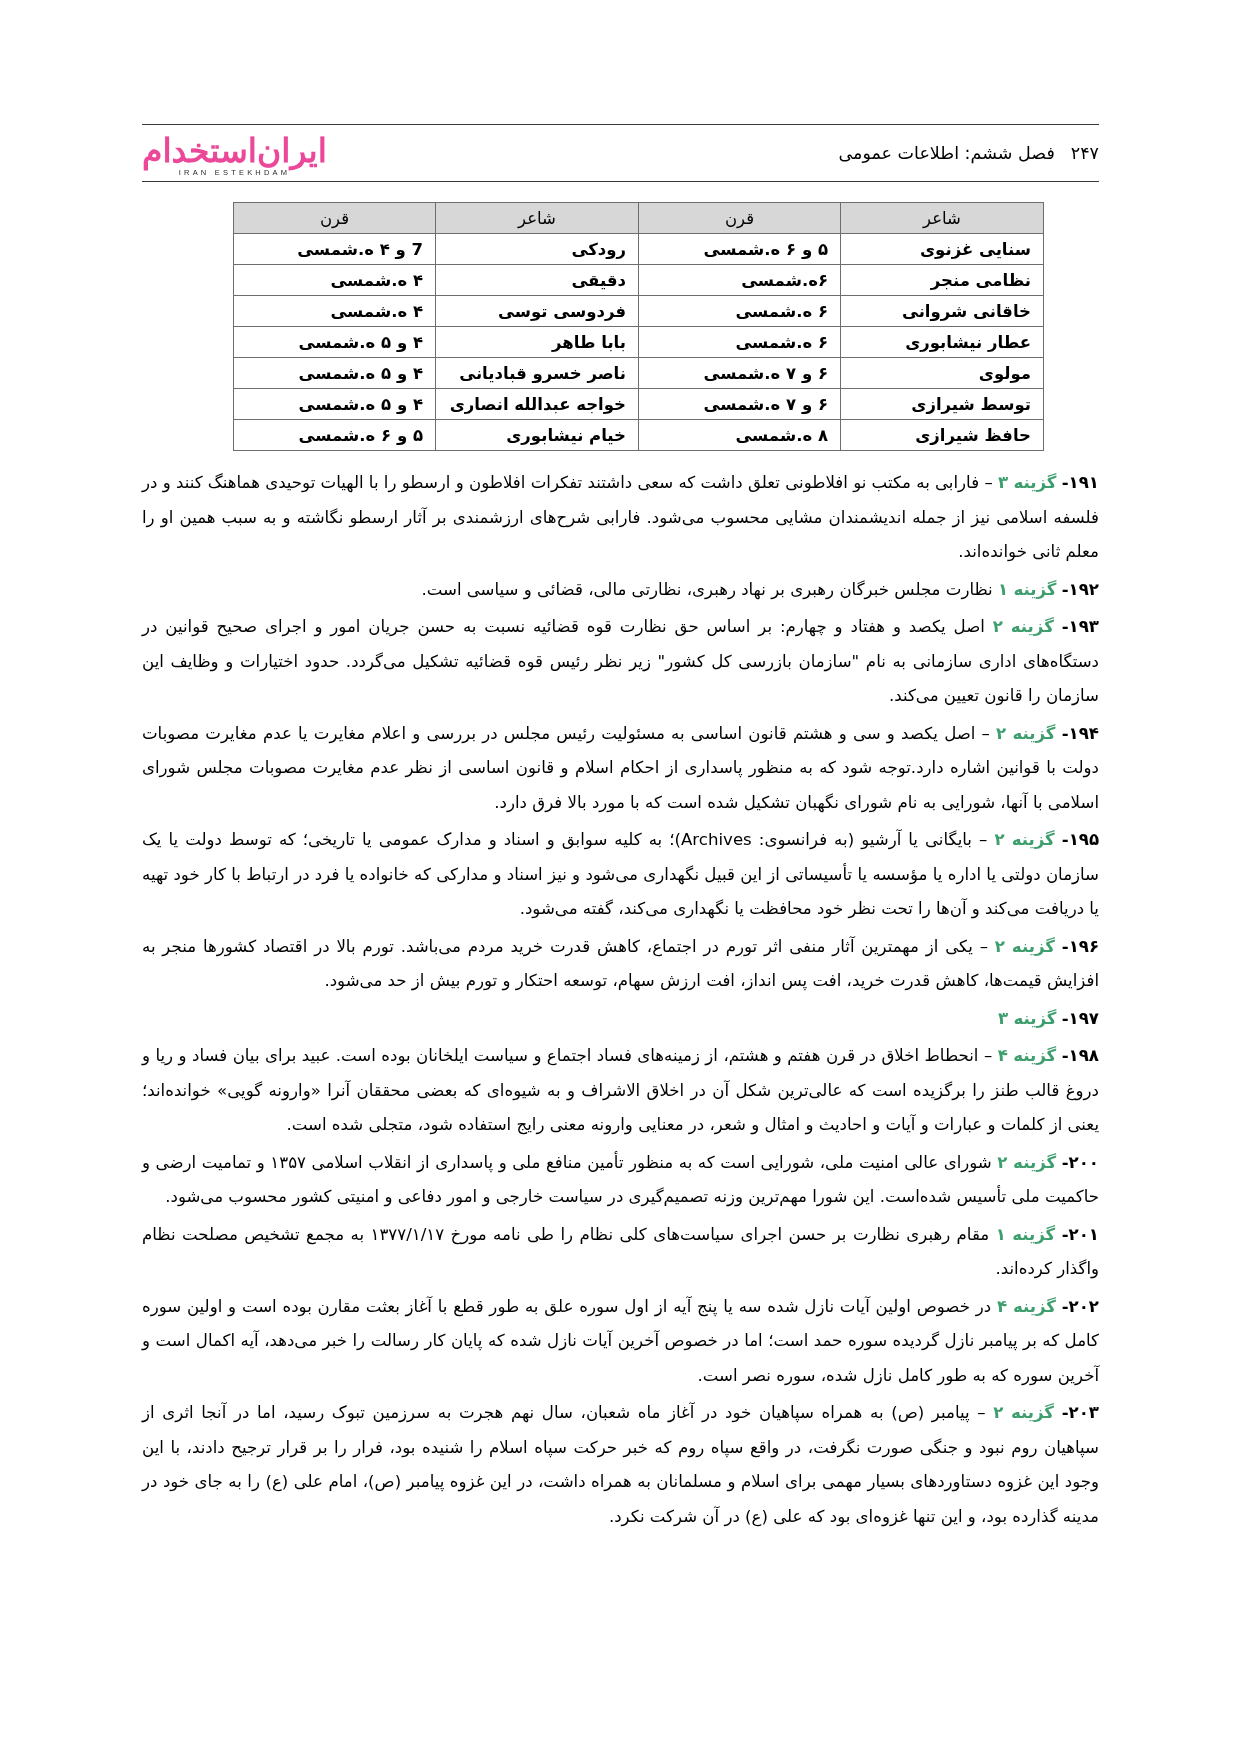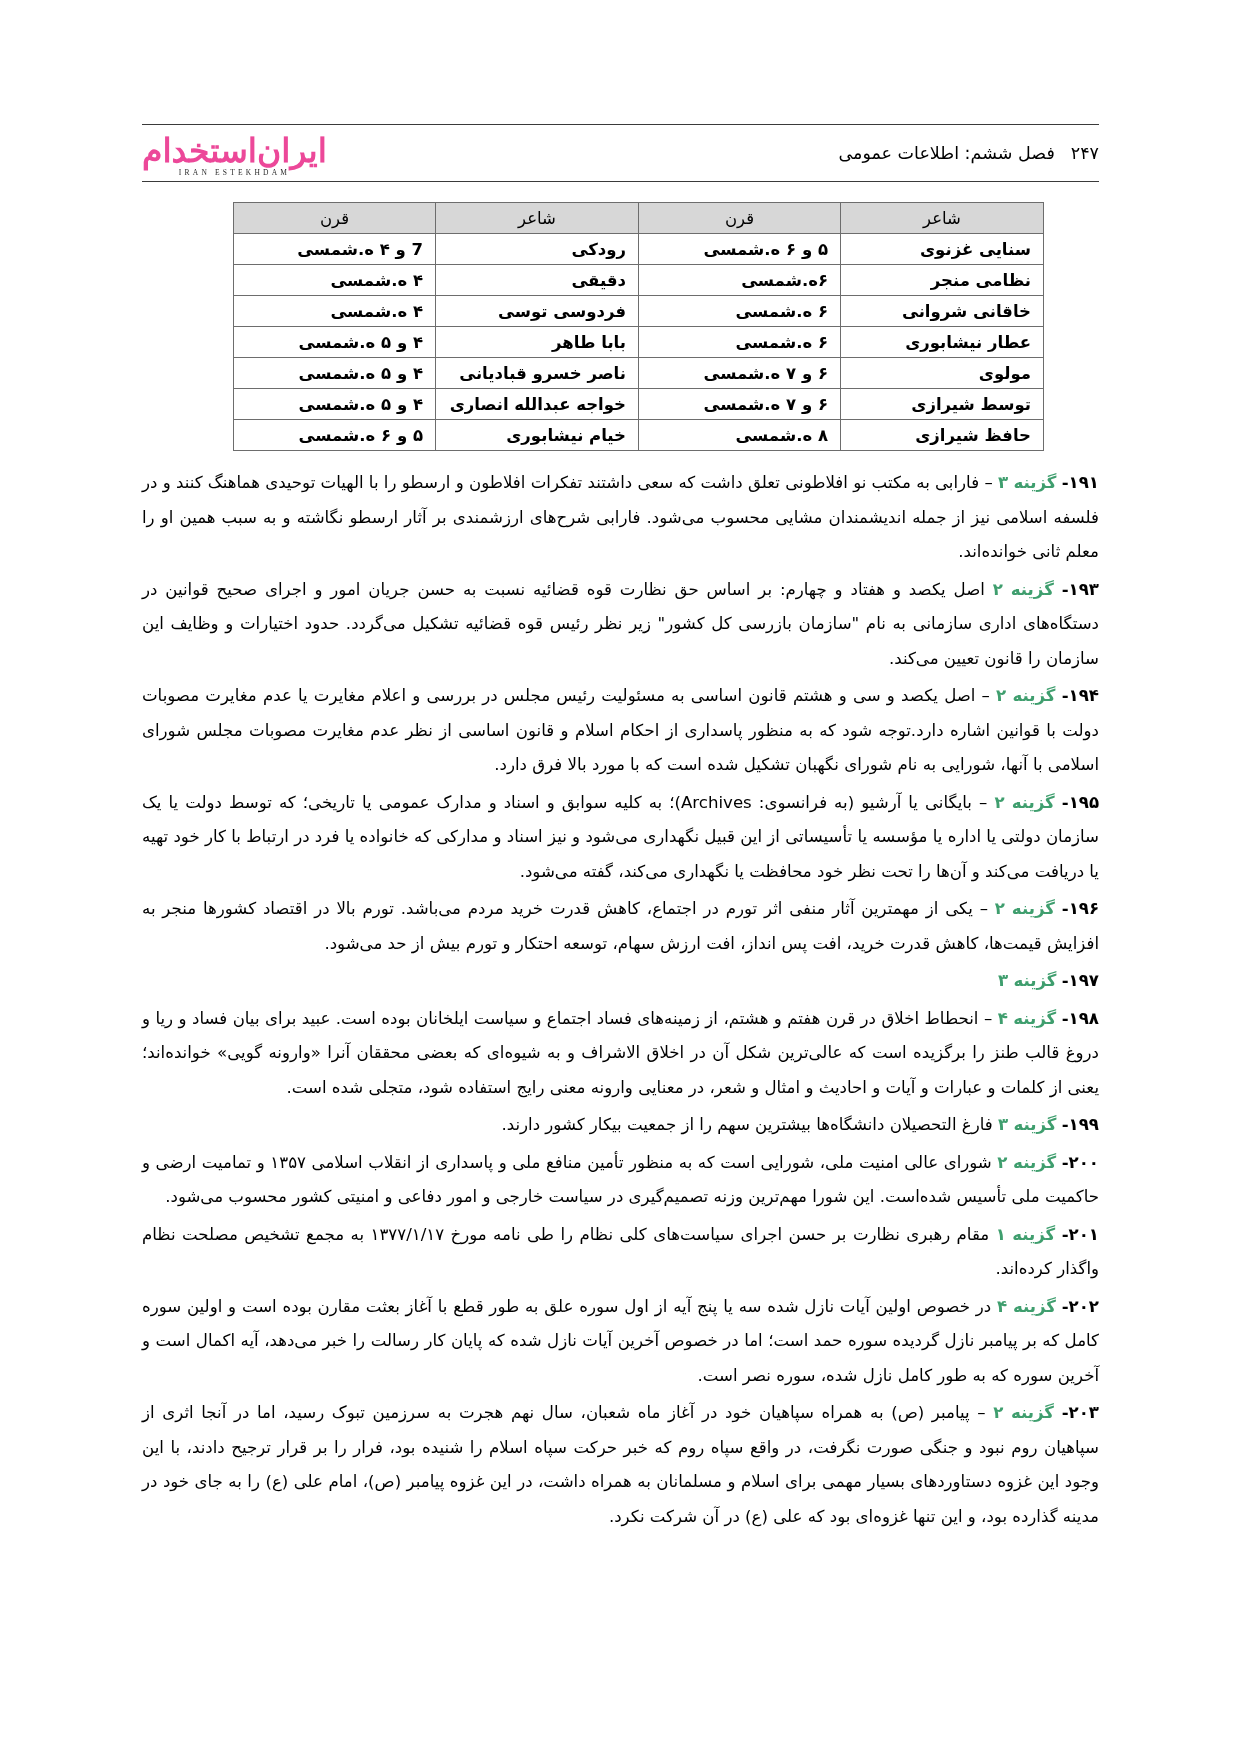--- a/index.html
+++ b/index.html
@@ -60,21 +60,21 @@
     font-weight: bold;
     color: #ec4899;
     line-height: 1;
     letter-spacing: -1px;
     font-family: Liberation Sans, sans-serif;
   }
   .logo-sub {
     font-size: 7.5px;
     letter-spacing: 3.2px;
     color: #2b2b2b;
-    font-family: Liberation Serif, serif;
+    font-family: Liberation Sans, sans-serif;
     margin-top: 1px;
     direction: ltr;
   }
 
   
   .poets-table {
     position: absolute;
     top: 202px;
     right: 197px;
     width: 810px;
@@ -197,26 +197,26 @@
         <td>حافظ شیرازی</td>
         <td>۸ ه.شمسی</td>
         <td>خیام نیشابوری</td>
         <td>۵ و ۶ ه.شمسی</td>
       </tr>
     </tbody>
   </table>
 
   <div class="answers">
       <p class="answer"><span class="qnum">۱۹۱-</span> <span class="choice">گزینه</span> <span class="choice-num">۳</span> <span>–</span> <span class="body">فارابی به مکتب نو افلاطونی تعلق داشت که سعی داشتند تفکرات افلاطون و ارسطو را با الهیات توحیدی هماهنگ کنند و در فلسفه اسلامی نیز از جمله اندیشمندان مشایی محسوب می‌شود. فارابی شرح‌های ارزشمندی بر آثار ارسطو نگاشته و به سبب همین او را معلم ثانی خوانده‌اند.</span></p>
+      <p class="answer"><span class="qnum">۱۹۲-</span> <span class="choice">گزینه</span> <span class="choice-num">۱</span> <span class="body">نظارت مجلس خبرگان رهبری بر نهاد رهبری، نظارتی مالی، قضائی و سیاسی است.</span></p>
       <p class="answer"><span class="qnum">۱۹۳-</span> <span class="choice">گزینه</span> <span class="choice-num">۲</span> <span class="body">اصل یکصد و هفتاد و چهارم: بر اساس حق نظارت قوه قضائیه نسبت به حسن جریان امور و اجرای صحیح قوانین در دستگاه‌های اداری سازمانی به نام "سازمان بازرسی کل کشور" زیر نظر رئیس قوه قضائیه تشکیل می‌گردد. حدود اختیارات و وظایف این سازمان را قانون تعیین می‌کند.</span></p>
       <p class="answer"><span class="qnum">۱۹۴-</span> <span class="choice">گزینه</span> <span class="choice-num">۲</span> <span>–</span> <span class="body">اصل یکصد و سی و هشتم قانون اساسی به مسئولیت رئیس مجلس در بررسی و اعلام مغایرت یا عدم مغایرت مصوبات دولت با قوانین اشاره دارد.توجه شود که به منظور پاسداری از احکام اسلام و قانون اساسی از نظر عدم مغایرت مصوبات مجلس شورای اسلامی با آنها، شورایی به نام شورای نگهبان تشکیل شده است که با مورد بالا فرق دارد.</span></p>
       <p class="answer"><span class="qnum">۱۹۵-</span> <span class="choice">گزینه</span> <span class="choice-num">۲</span> <span>–</span> <span class="body">بایگانی یا آرشیو (به فرانسوی: Archives)؛ به کلیه سوابق و اسناد و مدارک عمومی یا تاریخی؛ که توسط دولت یا یک سازمان دولتی یا اداره یا مؤسسه یا تأسیساتی از این قبیل نگهداری می‌شود و نیز اسناد و مدارکی که خانواده یا فرد در ارتباط با کار خود تهیه یا دریافت می‌کند و آن‌ها را تحت نظر خود محافظت یا نگهداری می‌کند، گفته می‌شود.</span></p>
       <p class="answer"><span class="qnum">۱۹۶-</span> <span class="choice">گزینه</span> <span class="choice-num">۲</span> <span>–</span> <span class="body">یکی از مهمترین آثار منفی اثر تورم در اجتماع، کاهش قدرت خرید مردم می‌باشد. تورم بالا در اقتصاد کشورها منجر به افزایش قیمت‌ها، کاهش قدرت خرید، افت پس انداز، افت ارزش سهام، توسعه احتکار و تورم بیش از حد می‌شود.</span></p>
       <p class="answer short"><span class="qnum">۱۹۷-</span> <span class="choice">گزینه</span> <span class="choice-num">۳</span></p>
       <p class="answer"><span class="qnum">۱۹۸-</span> <span class="choice">گزینه</span> <span class="choice-num">۴</span> <span>–</span> <span class="body">انحطاط اخلاق در قرن هفتم و هشتم، از زمینه‌های فساد اجتماع و سیاست ایلخانان بوده است. عبید برای بیان فساد و ریا و دروغ قالب طنز را برگزیده است که عالی‌ترین شکل آن در اخلاق الاشراف و به شیوه‌ای که بعضی محققان آنرا «وارونه گویی» خوانده‌اند؛ یعنی از کلمات و عبارات و آیات و احادیث و امثال و شعر، در معنایی وارونه معنی رایج استفاده شود، متجلی شده است.</span></p>
-      <p class="answer"><span class="qnum">۱۹۹-</span> <span class="choice">گزینه</span> <span class="choice-num">۳</span> <span class="body">فارغ التحصیلان دانشگاه‌ها بیشترین سهم را از جمعیت بیکار کشور دارند.</span></p>
       <p class="answer"><span class="qnum">۲۰۰-</span> <span class="choice">گزینه</span> <span class="choice-num">۲</span> <span class="body">شورای عالی امنیت ملی، شورایی است که به منظور تأمین منافع ملی و پاسداری از انقلاب اسلامی ۱۳۵۷ و تمامیت ارضی و حاکمیت ملی تأسیس شده‌است. این شورا مهم‌ترین وزنه تصمیم‌گیری در سیاست خارجی و امور دفاعی و امنیتی کشور محسوب می‌شود.</span></p>
       <p class="answer"><span class="qnum">۲۰۱-</span> <span class="choice">گزینه</span> <span class="choice-num">۱</span> <span class="body">مقام رهبری نظارت بر حسن اجرای سیاست‌های کلی نظام را طی نامه مورخ ۱۳۷۷/۱/۱۷ به مجمع تشخیص مصلحت نظام واگذار کرده‌اند.</span></p>
       <p class="answer"><span class="qnum">۲۰۲-</span> <span class="choice">گزینه</span> <span class="choice-num">۴</span> <span class="body">در خصوص اولین آیات نازل شده سه یا پنج آیه از اول سوره علق به طور قطع با آغاز بعثت مقارن بوده است و اولین سوره کامل که بر پیامبر نازل گردیده سوره حمد است؛ اما در خصوص آخرین آیات نازل شده که پایان کار رسالت را خبر می‌دهد، آیه اکمال است و آخرین سوره که به طور کامل نازل شده، سوره نصر است.</span></p>
       <p class="answer"><span class="qnum">۲۰۳-</span> <span class="choice">گزینه</span> <span class="choice-num">۲</span> <span>–</span> <span class="body">پیامبر (ص) به همراه سپاهیان خود در آغاز ماه شعبان، سال نهم هجرت به سرزمین تبوک رسید، اما در آنجا اثری از سپاهیان روم نبود و جنگی صورت نگرفت، در واقع سپاه روم که خبر حرکت سپاه اسلام را شنیده بود، فرار را بر قرار ترجیح دادند، با این وجود این غزوه دستاوردهای بسیار مهمی برای اسلام و مسلمانان به همراه داشت، در این غزوه پیامبر (ص)، امام علی (ع) را به جای خود در مدینه گذارده بود، و این تنها غزوه‌ای بود که علی (ع) در آن شرکت نکرد.</span></p>
     </div>
 
 </div>
 
 </body></html>

